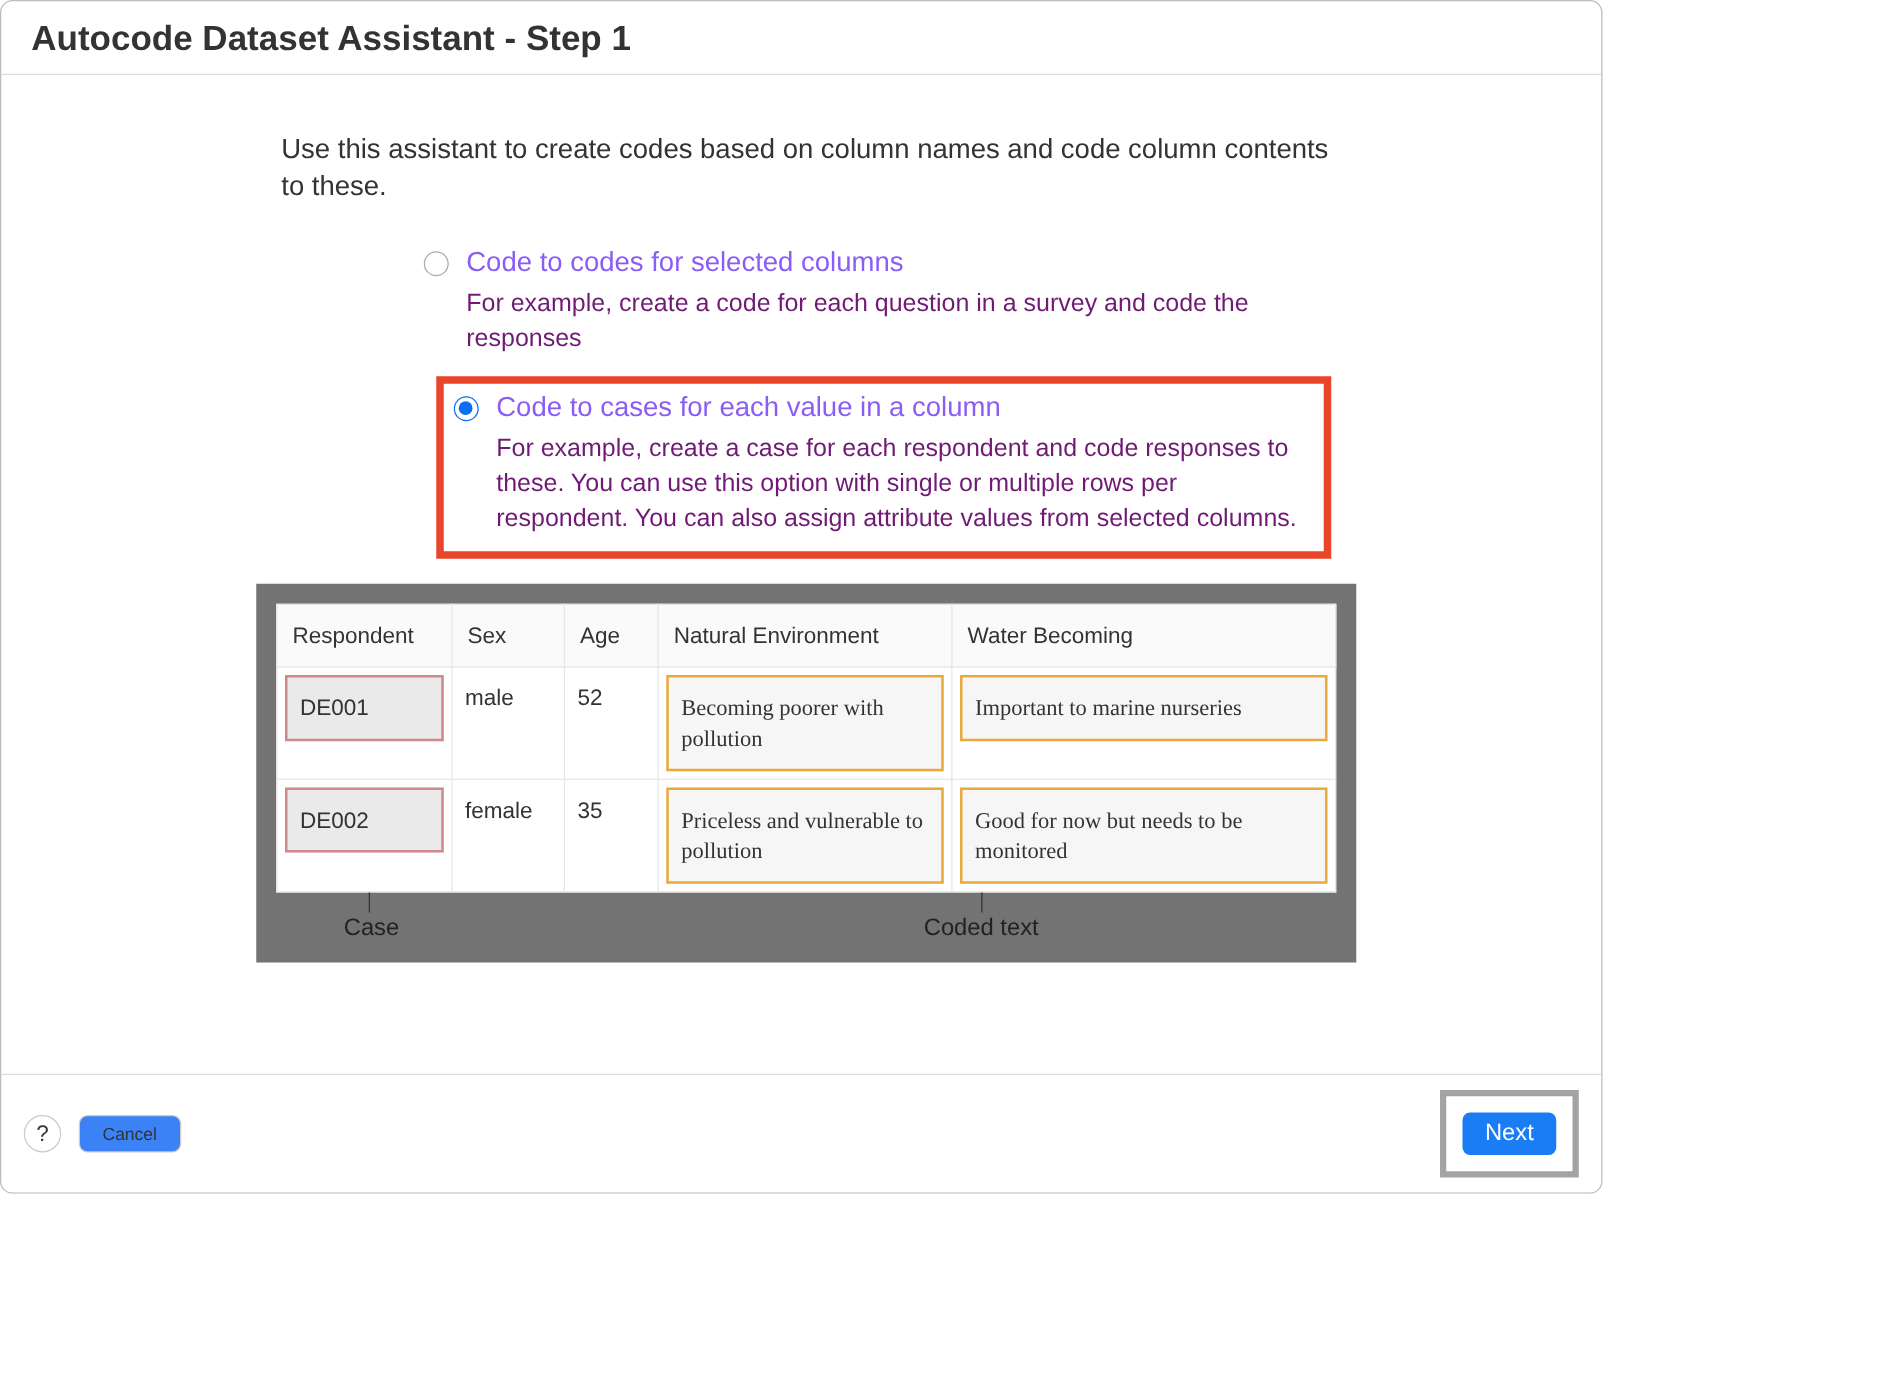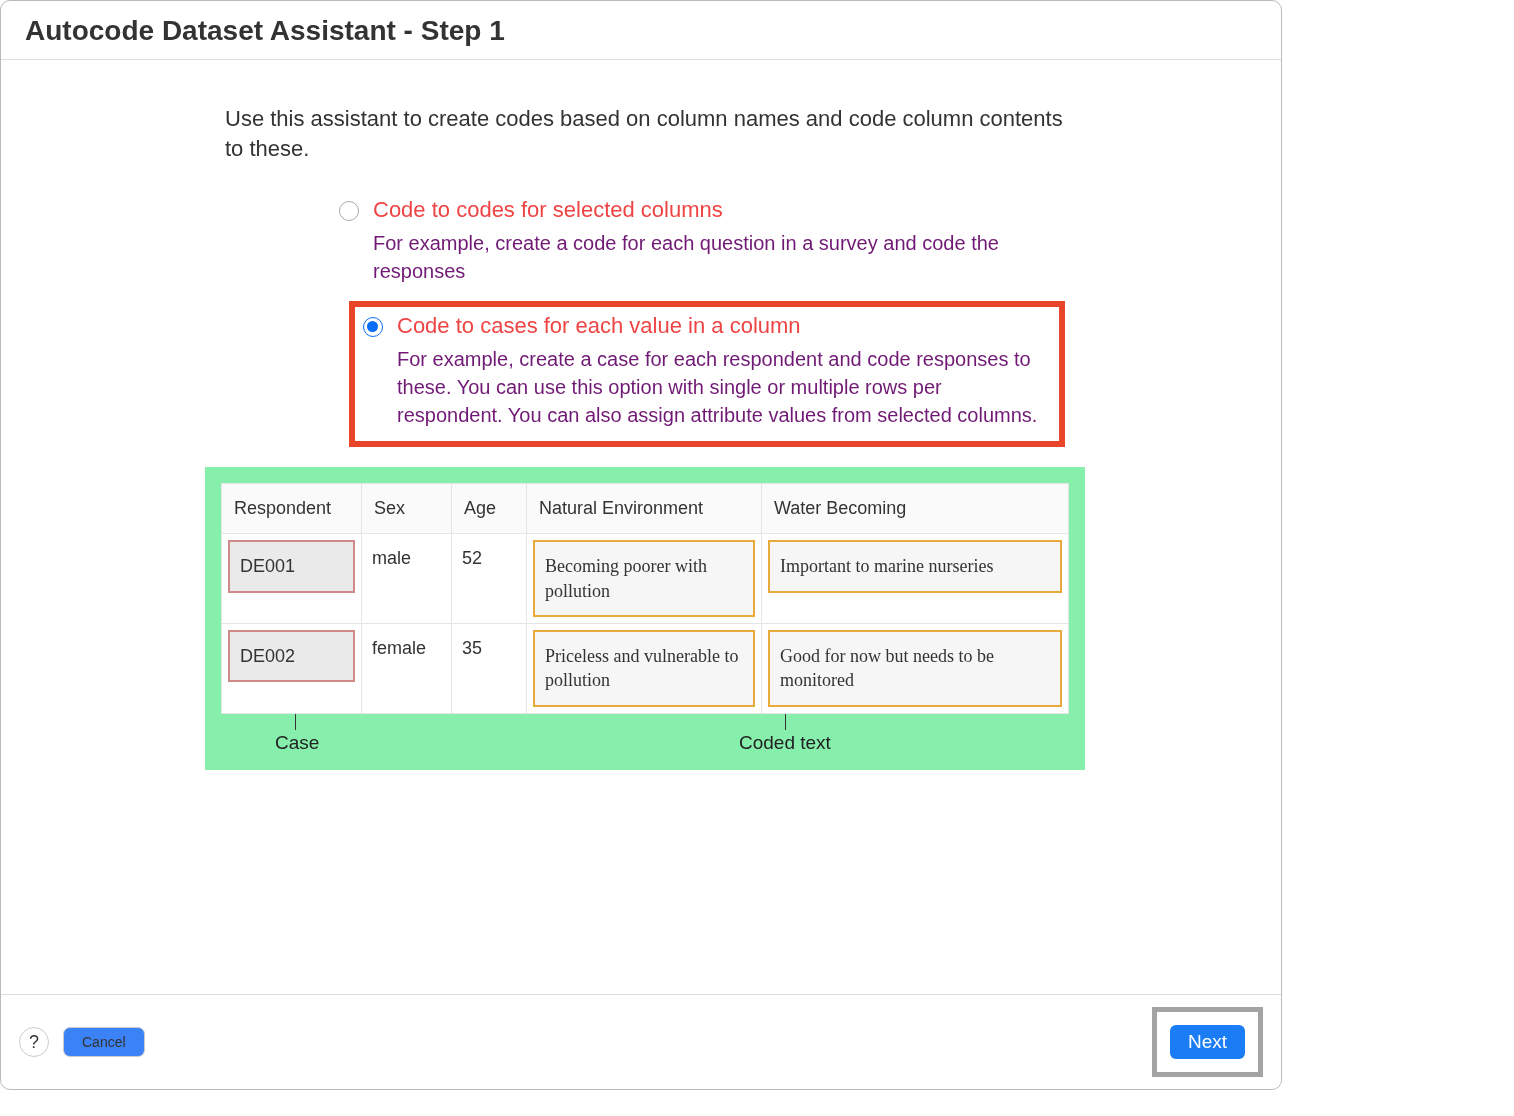--- a/index.html
+++ b/index.html
@@ -7,21 +7,21 @@
       margin: 0;
       padding: 0;
     }
     body {
       font-family: -apple-system, BlinkMacSystemFont, "Segoe UI", Helvetica, Arial, sans-serif;
       background: #fff;
       color: #333;
     }
     .window {
       width: 1282px;
-      height: 1090px;
+      height: 955px;
       border: 1px solid #bbb;
       border-radius: 10px;
       overflow: hidden;
       background: #fff;
       position: relative;
       display: flex;
       flex-direction: column;
     }
     .titlebar {
       padding: 14px 24px 12px 24px;
@@ -81,33 +81,33 @@
       position: absolute;
       top: 3px;
       left: 3px;
       width: 11px;
       height: 11px;
       background: #0a6df5;
       border-radius: 50%;
     }
     .option-text .option-label {
       font-size: 22px;
-      color: #ef4444;
+      color: #8b5cf6;
       margin-bottom: 6px;
       display: block;
     }
     .option-text .option-desc {
       font-size: 20px;
       color: #701a75;
       line-height: 1.4;
     }
     .example {
       margin-top: 20px;
       width: 880px;
-      background: #86efac;
+      background: #737373;
       padding: 16px;
       position: relative;
     }
     .example-table {
       background: #fff;
       border-collapse: collapse;
       width: 100%;
     }
     .example-table th, .example-table td {
       border: 1px solid #e5e5e5;

